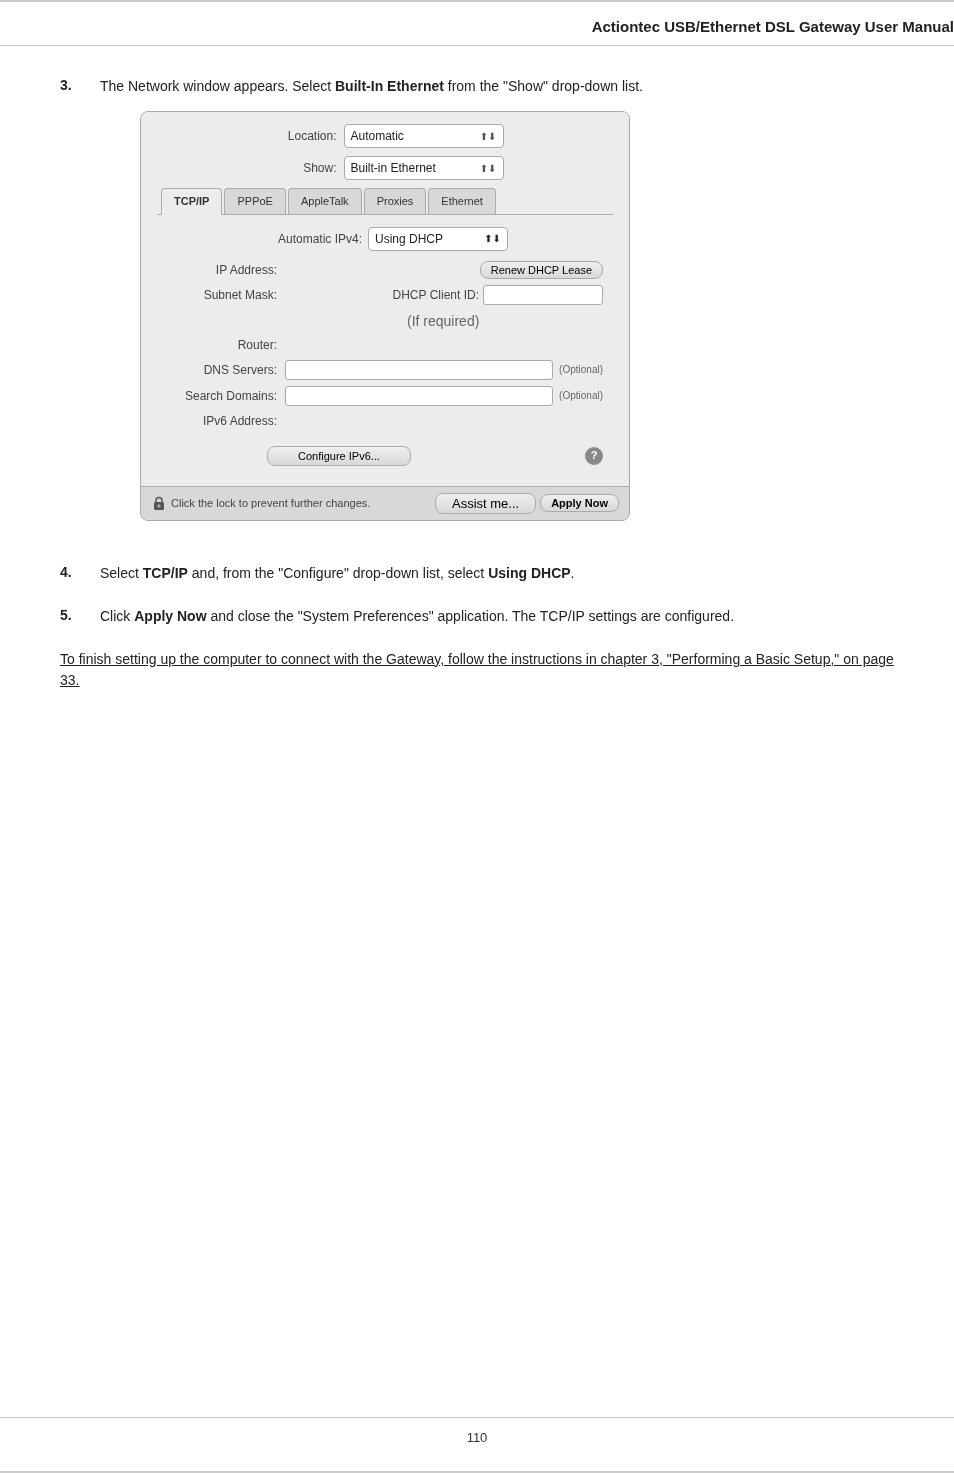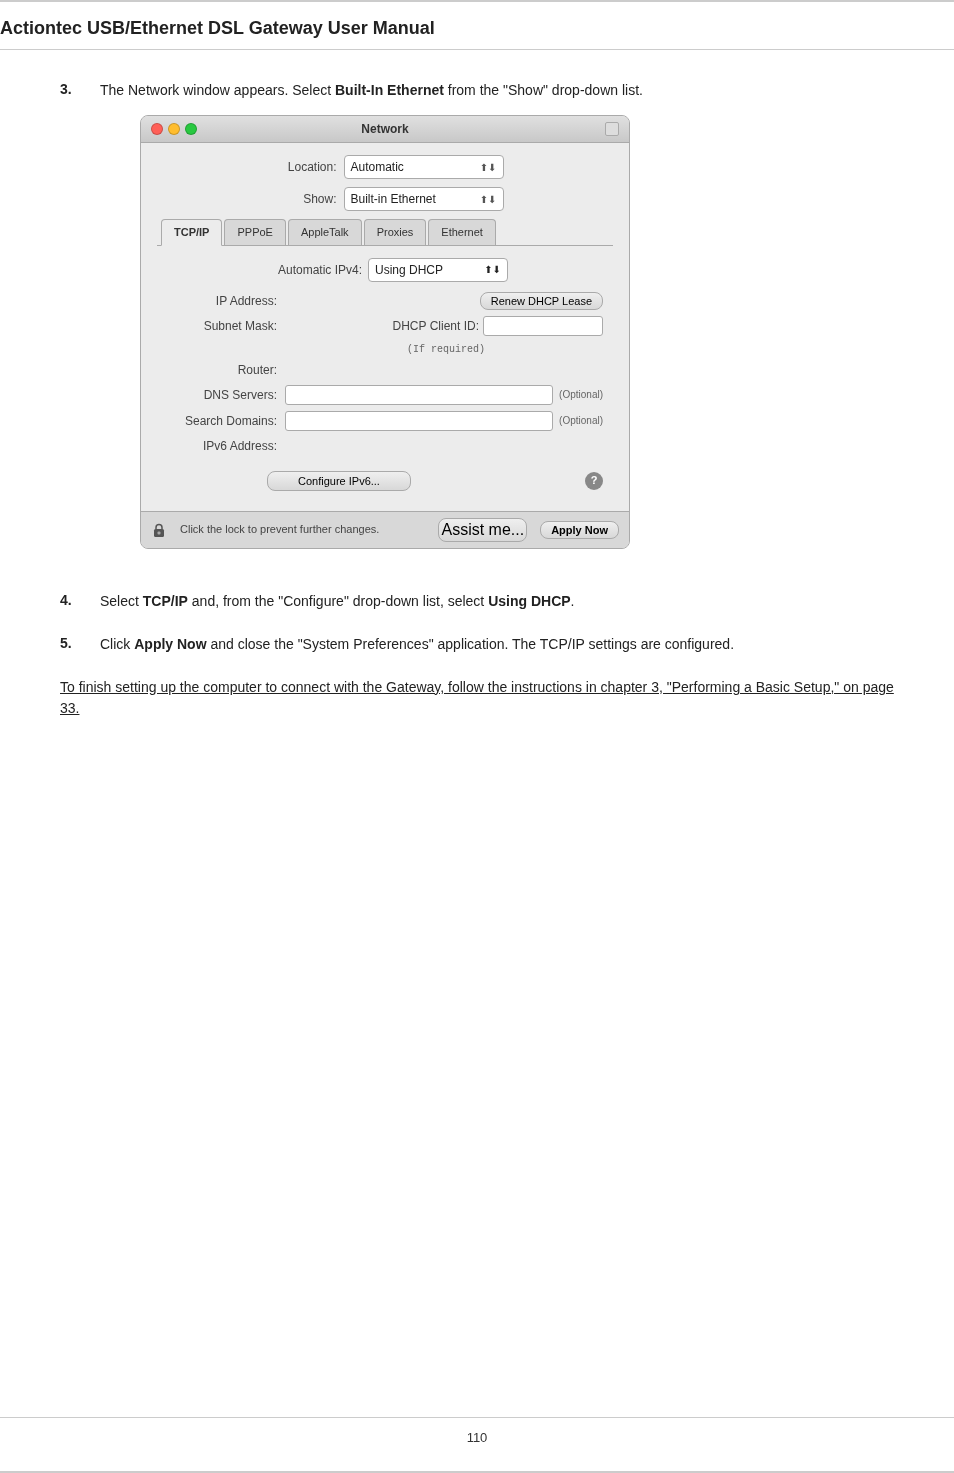--- a/index.html
+++ b/index.html
@@ -24,24 +24,24 @@
     .page-bottom-border {
       width: 100%;
       height: 2px;
       background: #ccc;
       position: absolute;
       bottom: 0; left: 0;
     }
 
     
     .page-header {
-      text-align: left;
+      text-align: right;
       padding: 18px 0 10px;
       font-weight: bold;
-      font-size: 18px;
+      font-size: 15px;
       border-bottom: 1px solid #ccc;
     }
 
     
     .content {
       padding: 30px 60px 60px 60px;
     }
 
     
     .step {
@@ -282,38 +282,38 @@
       font-weight: bold;
     }
 
     
     .window-bottom {
       background: #d8d8d8;
       border-top: 1px solid #aaa;
       padding: 6px 10px;
       display: flex;
       align-items: center;
-      gap: 13px;
+      gap: 4px;
     }
     .lock-icon-wrap {
       display: flex;
       align-items: center;
     }
     .lock-svg { width: 16px; height: 16px; }
     .bottom-text {
       font-size: 11px;
       color: #444;
       flex: 1;
     }
     .assist-btn {
       background: linear-gradient(to bottom, #efefef, #d8d8d8);
       border: 1px solid #aaa;
       border-radius: 8px;
-      padding: 2px 2px;
-      font-size: 16px;
+      padding: 2px 16px;
+      font-size: 13px;
       cursor: pointer;
     }
     .apply-now-btn {
       background: linear-gradient(to bottom, #efefef, #d8d8d8);
       border: 1px solid #aaa;
       border-radius: 8px;
       padding: 2px 10px;
       font-size: 11px;
       font-weight: bold;
       cursor: pointer;
@@ -357,29 +357,20 @@
 <div class="content">
 
   <div class="step">
     <div class="step-number">3.</div>
     <div class="step-text">
       <span>The Network window appears. Select </span><b>Built-In Ethernet</b><span> from the "Show" drop-down list.</span>
 
       
       <div class="network-window">
 
-        <div class="window-titlebar">
-          <div class="traffic-lights">
-            <div class="traffic-light tl-red"></div>
-            <div class="traffic-light tl-yellow"></div>
-            <div class="traffic-light tl-green"></div>
-          </div>
-          <div class="window-title">Network</div>
-          <div class="window-resize"></div>
-        </div>
 
         <div class="window-body">
 
           <div class="form-row">
             <div class="form-label">Location:</div>
             <div class="form-select">
               <span class="form-select-text">Automatic</span>
               <span class="form-select-arrow">⬆⬇</span>
             </div>
           </div>
@@ -418,21 +409,21 @@
 
             <div style="margin-bottom:2px;">
               <div class="field-row">
                 <div class="field-label">Subnet Mask:</div>
                 <div class="field-value"></div>
                 <span class="dhcp-label">DHCP Client ID:</span>
                 <input class="field-input" style="width: 80px;" value="">
               </div>
               <div class="if-required-row">
                 <div style="min-width:240px;"></div>
-                <span style="font-size:10px;color:#666;font-family:Liberation Mono, monospace;">(If required)</span>
+                <span style="font-size:14px;color:#666;">(If required)</span>
               </div>
             </div>
 
             <div class="field-row">
               <div class="field-label">Router:</div>
               <div class="field-value"></div>
             </div>
 
             <div class="field-row">
               <div class="field-label">DNS Servers:</div>

